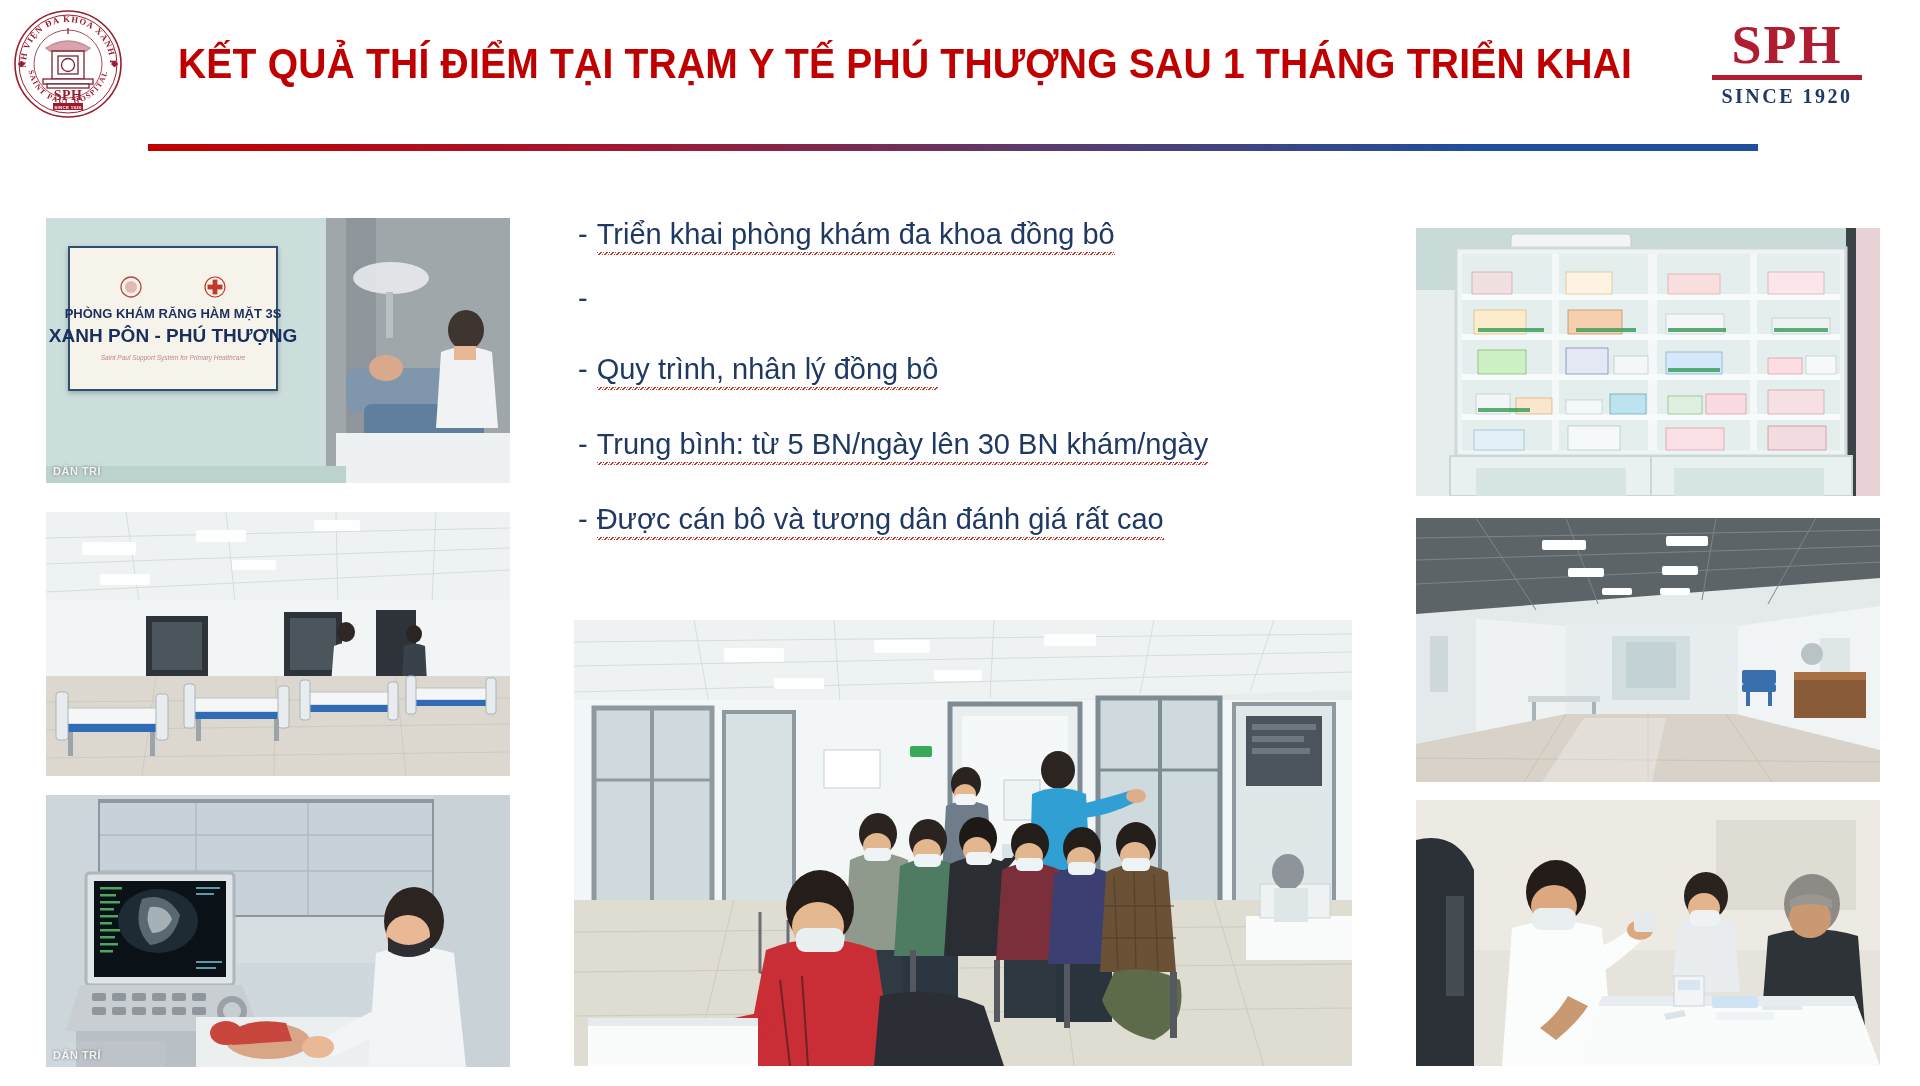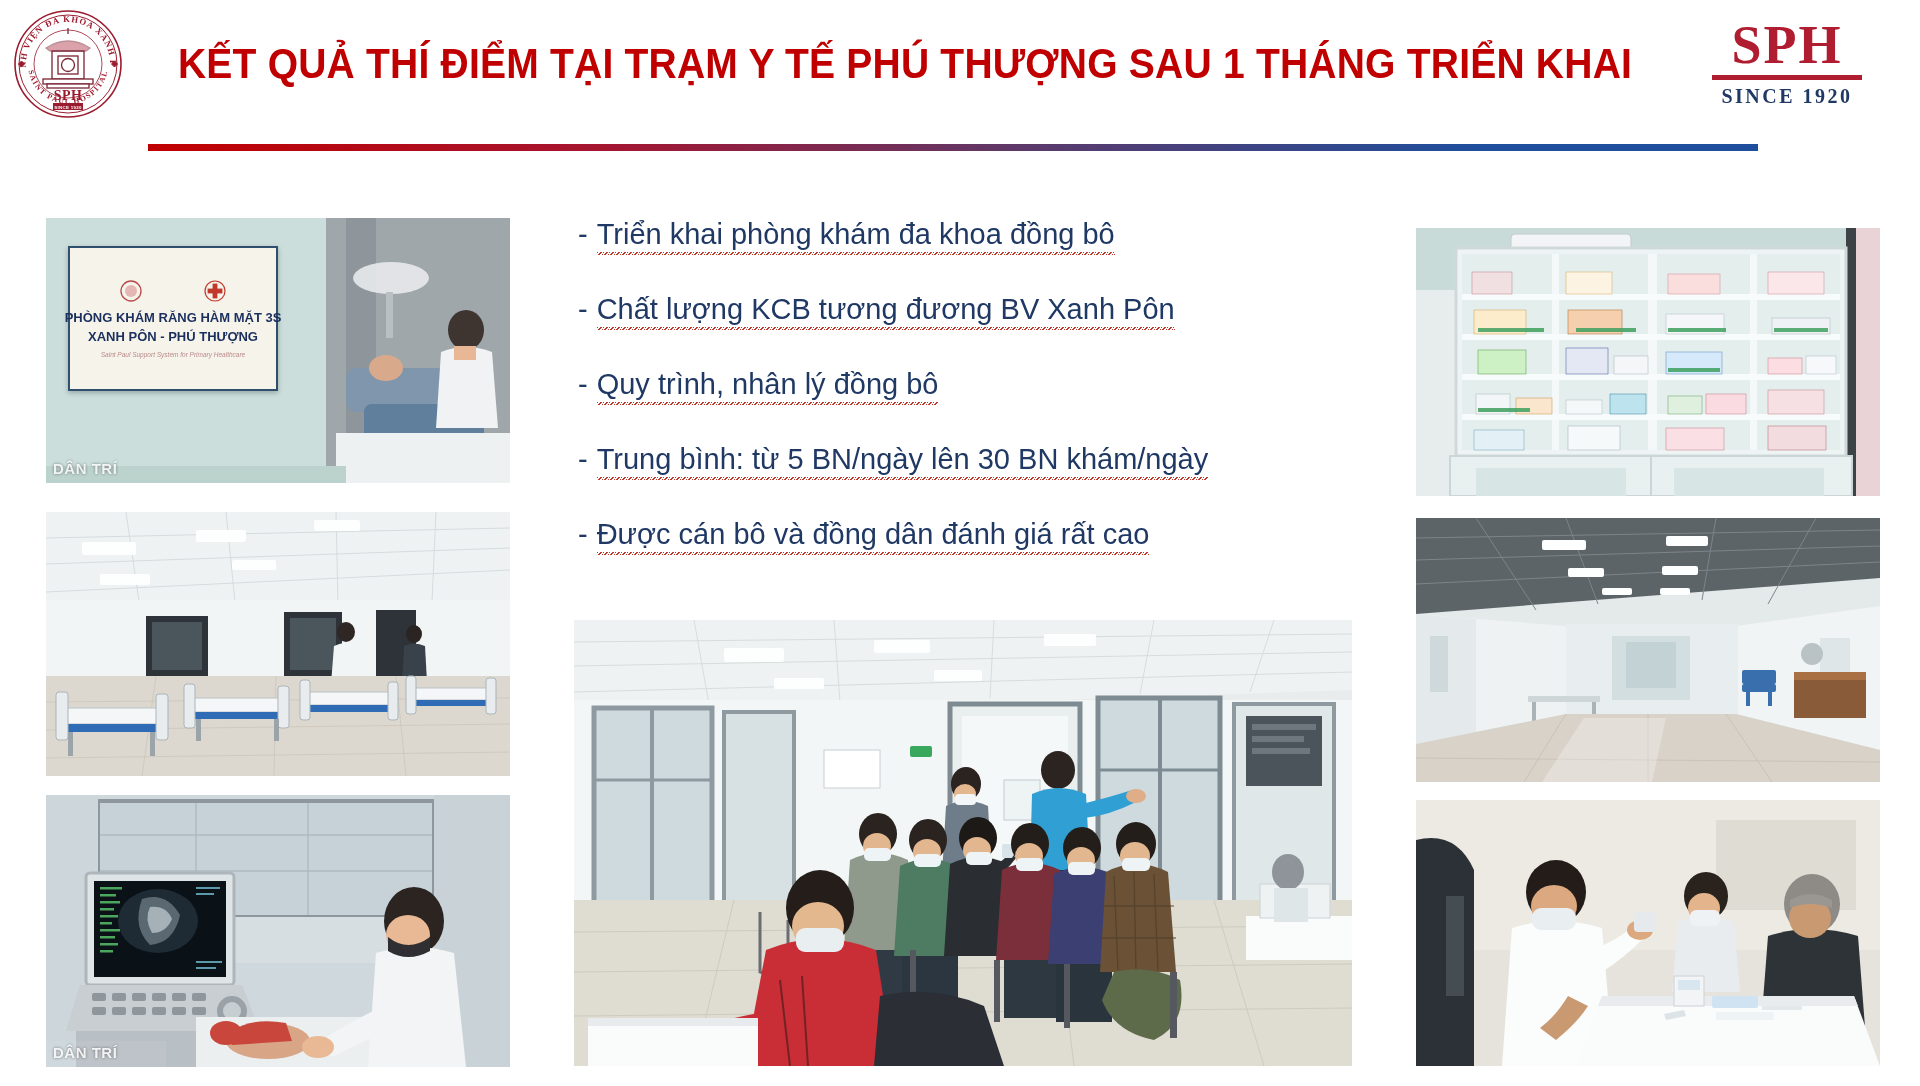--- a/index.html
+++ b/index.html
@@ -74,21 +74,21 @@
 
   
   .photo {
     position: absolute; overflow: hidden;
     background: #d8dde1;
   }
   .photo svg { display: block; width: 100%; height: 100%; }
   .wm {
     position: absolute; left: 7px; bottom: 6px;
     font-family: "Liberation Sans", sans-serif;
-    font-weight: 900; font-size: 15px;
+    font-weight: 900; font-size: 11px;
     color: rgba(255,255,255,0.88);
     letter-spacing: 0.5px;
     text-shadow: 0 0 3px rgba(0,0,0,0.45);
   }
 
   
   #ph-dental     { left: 46px;   top: 218px;  width: 464px;  height: 265px; }
   #ph-pharmacy   { left: 1416px; top: 228px;  width: 464px;  height: 268px; }
   #ph-ward       { left: 46px;   top: 512px;  width: 464px;  height: 264px; }
   #ph-corridor   { left: 1416px; top: 518px;  width: 464px;  height: 264px; }
@@ -103,21 +103,21 @@
     border: 2px solid #2f4f6e;
     box-shadow: 0 2px 5px rgba(0,0,0,0.25);
     display: flex; flex-direction: column; align-items: center; justify-content: center;
   }
   .sign-l1, .sign-l2 {
     color: #1b2f5e; font-weight: 700;
     font-family: "Liberation Sans", sans-serif;
     text-align: center; white-space: nowrap;
   }
   .sign-l1 { font-size: 13px; }
-  .sign-l2 { font-size: 13px; margin-top: 4px; }
+  .sign-l2 { font-size: 19px; margin-top: 4px; }
   .sign-l3 { font-size: 6.5px; color: #b98a8a; margin-top: 7px; font-style: italic; white-space: nowrap; }
   .sign-icons { display:flex; gap:62px; margin-bottom:8px; }
 </style>
 </head>
 <body>
 
 <div id="slide">
 
   <div id="header">
 
@@ -167,33 +167,32 @@
     <div id="header-divider"></div>
   </div>
 
   <div id="bullets">
     <div class="bullet">
       <span class="dash">-</span>
       <span class="btext">Triển khai phòng khám đa khoa đồng bô</span>
     </div>
     <div class="bullet">
       <span class="dash">-</span>
-      <span class="btext">Chất lượng KCB tương đương BV Xanh Pôn</span>
     </div>
     <div class="bullet">
       <span class="dash">-</span>
       <span class="btext">Quy trình, nhân lý đồng bô</span>
     </div>
     <div class="bullet">
       <span class="dash">-</span>
       <span class="btext">Trung bình: từ 5 BN/ngày lên 30 BN khám/ngày</span>
     </div>
     <div class="bullet">
       <span class="dash">-</span>
-      <span class="btext">Được cán bô và đồng dân đánh giá rất cao</span>
+      <span class="btext">Được cán bô và tương dân đánh giá rất cao</span>
     </div>
   </div>
 
   <div class="photo" id="ph-dental">
     <svg viewBox="0 0 464 265" preserveAspectRatio="none" aria-hidden="true">
       <rect width="464" height="265" fill="#cfe0dc"></rect>
       <rect x="0" y="0" width="280" height="265" fill="#cbdedb"></rect>
       <rect x="280" y="0" width="184" height="265" fill="#9fa7ab"></rect>
       <rect x="300" y="0" width="30" height="265" fill="#7e868c" opacity="0.5"></rect>
 

